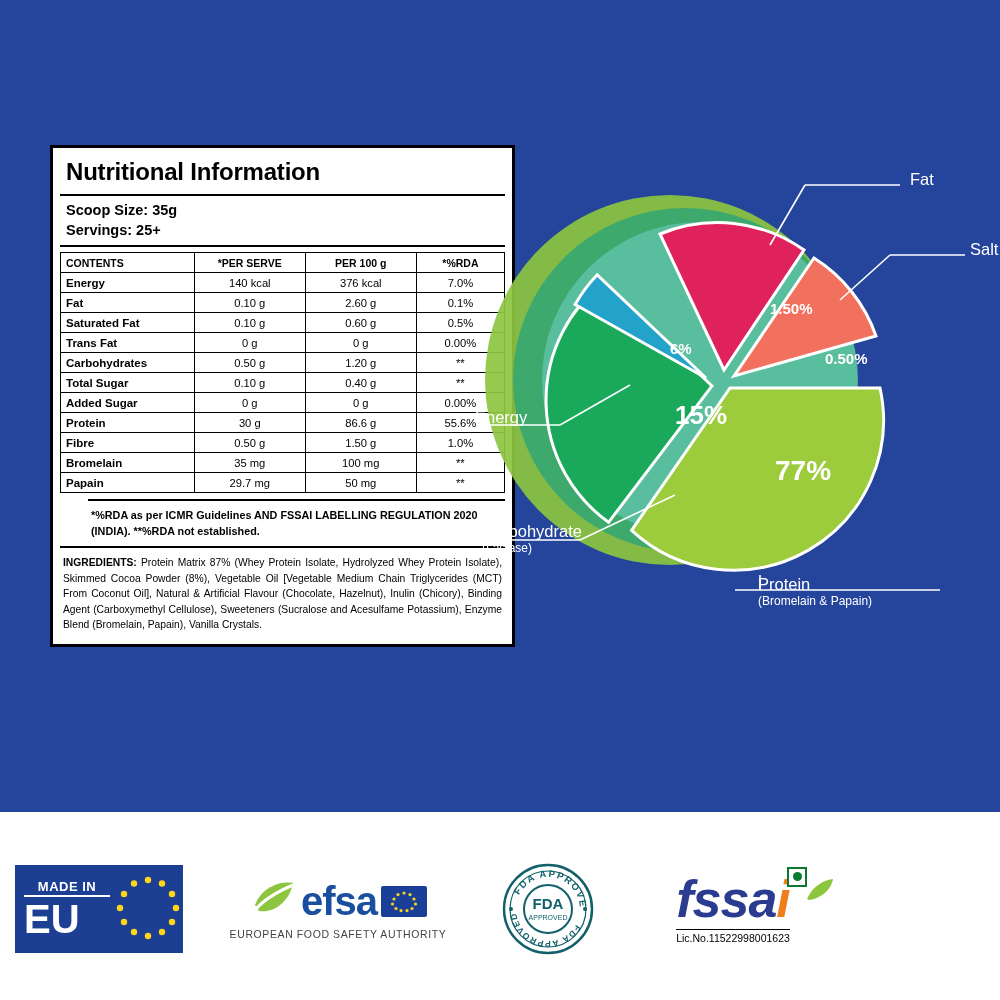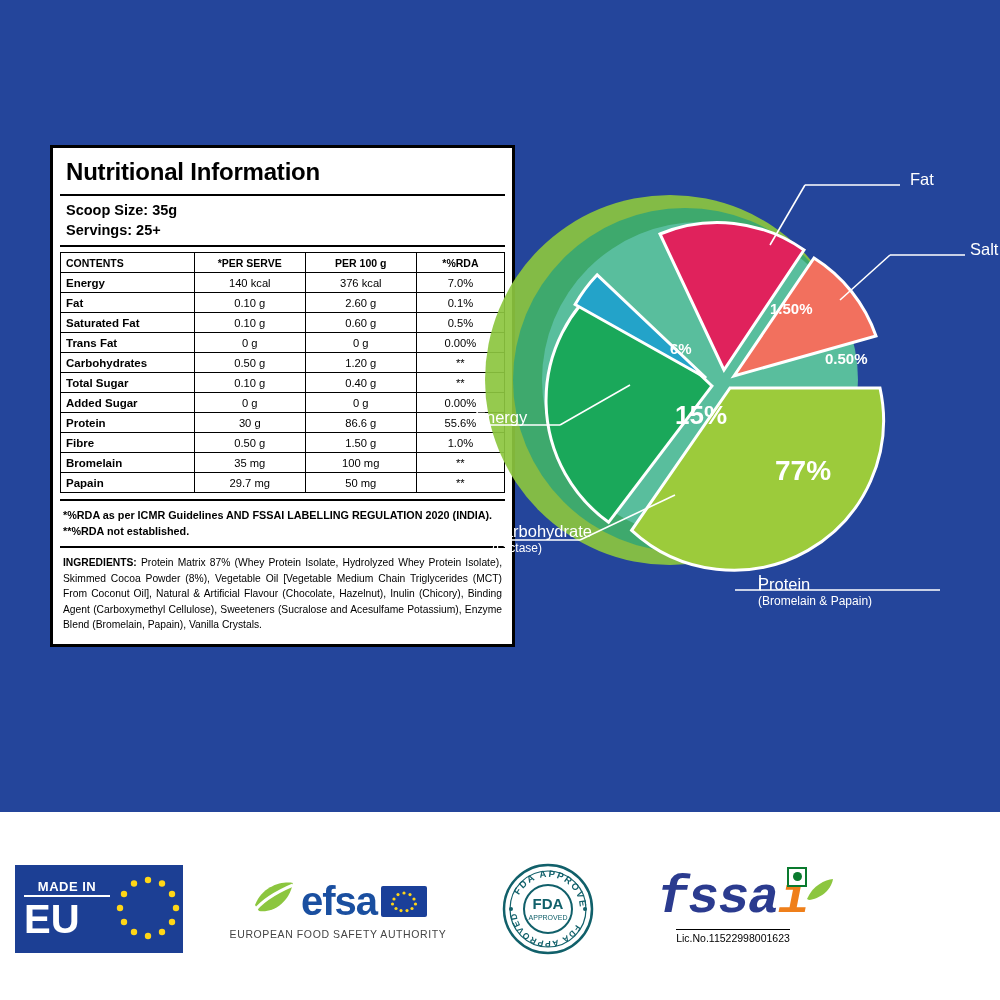--- a/index.html
+++ b/index.html
@@ -50,21 +50,21 @@
   table.nutri thead th:not(:first-child) { text-align: center; }
   table.nutri td:first-child { text-align: left; font-weight: bold; font-size: 11.5px; }
   table.nutri td:not(:first-child) { text-align: center; }
   .col-c { width: 94px; }
   .col-p { width: 78px; }
   .col-r { width: 62px; }
   .rda-note {
     margin-top: 6px;
     border-top: 2px solid #000;
     padding: 7px 3px 7px 3px;
-    font-size: 10.8px; font-weight: bold; color: #000; line-height: 1.45;
+    font-size: 10.8px; font-weight: bold; color: #000; line-height: 1.45; margin-left: 28px;
   }
   .ingredients {
     border-top: 2px solid #000;
     padding: 7px 3px 4px 3px;
     font-size: 10.3px; color: #000; line-height: 1.5;
     text-align: justify;
   }
   .ing-label { font-weight: bold; }
 
   
@@ -103,21 +103,21 @@
   .efsa { width: 250px; text-align: center; }
   .efsa-main { display: flex; align-items: center; justify-content: center; gap: 4px; }
   .efsa-word { font-size: 40px; font-weight: bold; color: #1a4fa0; letter-spacing: -1px; }
   .efsa-sub { font-size: 10.5px; color: #444; letter-spacing: 0.6px; margin-top: 4px; }
   .efsa-flag { width: 46px; height: 31px; background: #1a3f99; position: relative; border-radius: 2px;}
   
   .fda { width: 110px; height: 100px; position: relative; }
   
   .fssai { width: 200px; text-align: center; position: relative; }
   .fssai-word {
-    font-size: 52px; color: #2b3b8f; font-family: Liberation Mono, monospace;
+    font-size: 52px; color: #2b3b8f; font-family: Liberation Sans, sans-serif;
     font-style: italic; font-weight: bold; letter-spacing: -1px; line-height: 1;
   }
   .fssai-word .i-orange { color: #ef7f1a; }
   .fssai-lic {
     font-size: 10.5px; color: #000; margin-top: 4px;
     border-top: 1px solid #000; display: inline-block; padding-top: 2px;
   }
   .veg-mark {
     position: absolute; right: 26px; top: -6px;
     width: 20px; height: 20px; border: 2px solid #0a7a2e; background: #fff;
@@ -259,21 +259,21 @@
 
     <div class="pct" style="left:300px; top:150px; font-size:15px;">1.50%</div>
     <div class="pct" style="left:355px; top:200px; font-size:15px;">0.50%</div>
     <div class="pct" style="left:200px; top:190px; font-size:15px;">6%</div>
     <div class="pct" style="left:205px; top:250px; font-size:26px;">15%</div>
     <div class="pct" style="left:305px; top:305px; font-size:28px;">77%</div>
 
     <div class="lbl" style="left:440px; top:20px;">Fat</div>
     <div class="lbl" style="left:500px; top:90px;">Salt</div>
     <div class="lbl" style="left:5px; top:258px;">Energy</div>
-    <div class="lbl" style="left:22px; top:372px;">
+    <div class="lbl" style="left:12px; top:372px;">
       <span>Carbohydrate</span>
       <span class="sub">(Lactase)</span>
     </div>
     <div class="lbl" style="left:288px; top:425px;">
       <span>Protein</span>
       <span class="sub">(Bromelain &amp; Papain)</span>
     </div>
   </div>
 
   <div class="footer">

